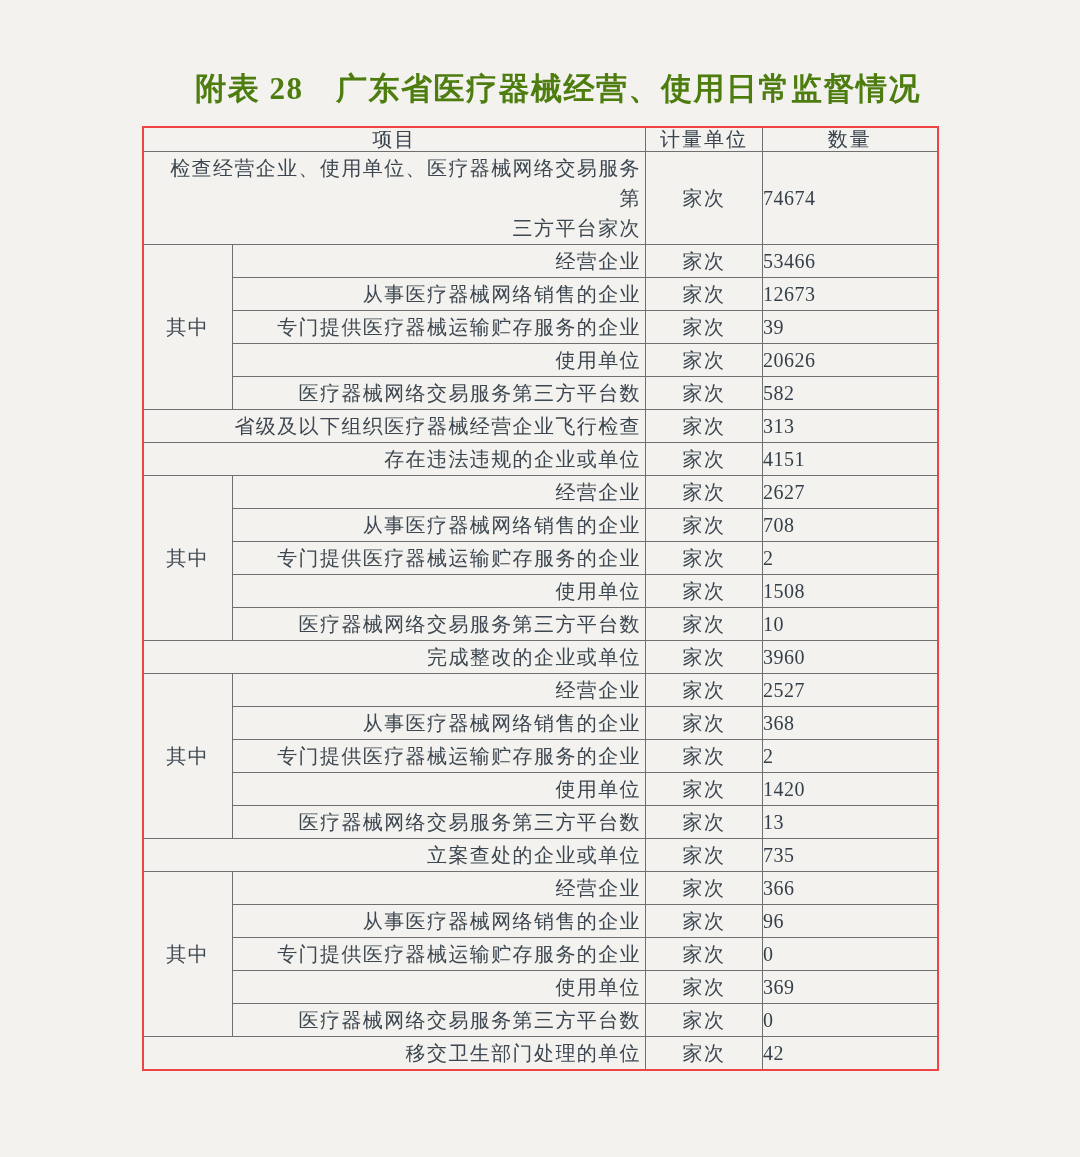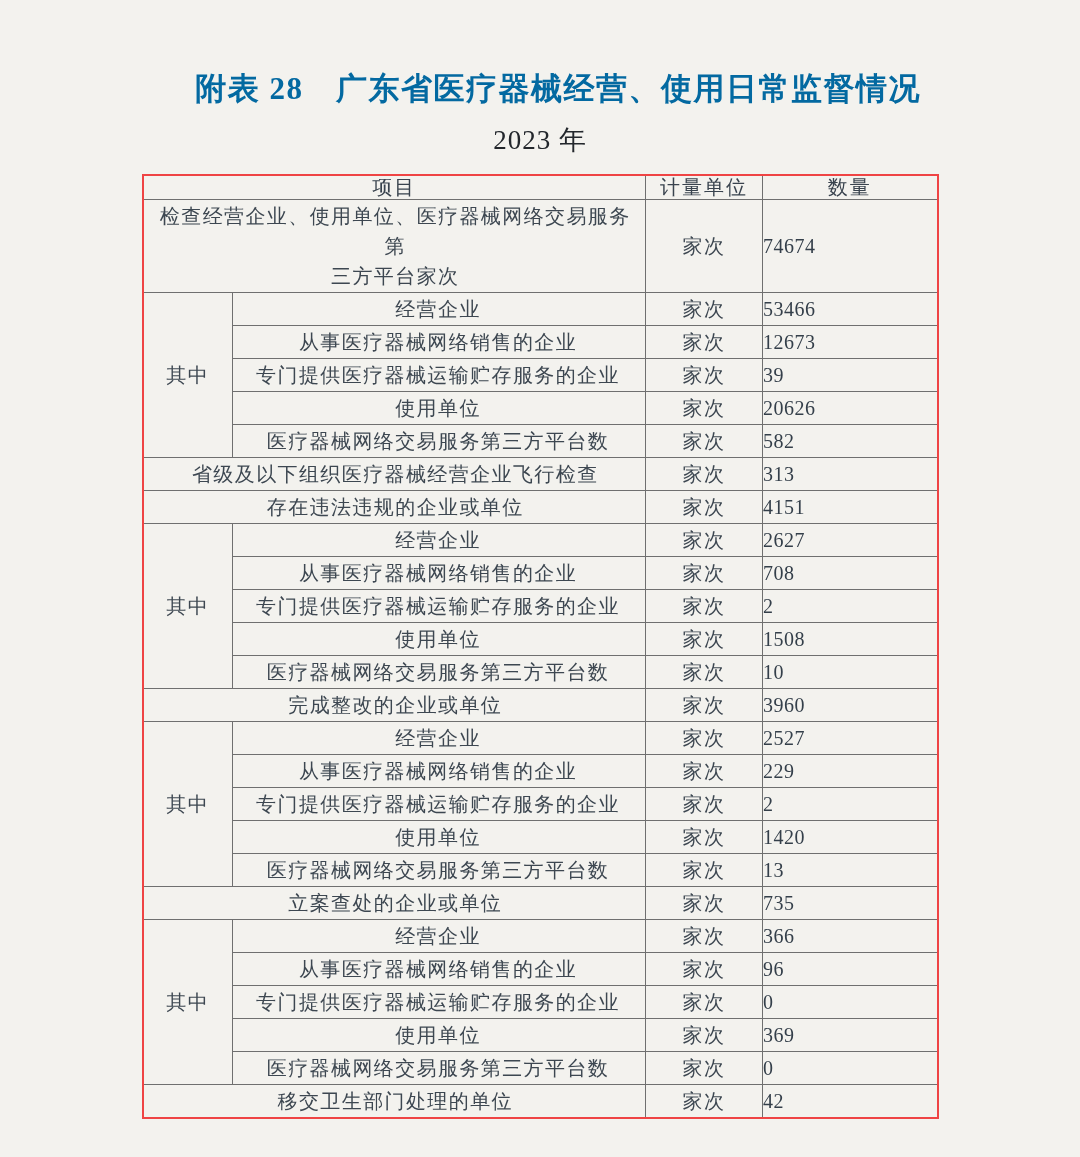--- a/index.html
+++ b/index.html
@@ -14,21 +14,21 @@
     color: #3d4751;
     overflow: hidden;
   }
   .doc {
     padding-top: 68px;
   }
   .title {
     text-align: center;
     font-size: 31px;
     font-weight: 700;
-    color: #0369a1;
+    color: #4d7c0f;
     letter-spacing: 1.5px;
     line-height: 42px;
     margin-left: 36px;
   }
   .subtitle {
     text-align: center;
     font-size: 27px;
     font-weight: 400;
     color: #23272c;
     letter-spacing: 1px;
@@ -59,21 +59,21 @@
     text-align: center;
     letter-spacing: 2px;
     color: #39434e;
   }
   .report td {
     height: 30px;
     line-height: 30px;
     vertical-align: middle;
   }
   td.cell-item {
-    text-align: center;
+    text-align: right;
     padding: 1px 4px 1px 6px;
     letter-spacing: 1.4px;
     white-space: pre-line;
   }
   td.cell-item.sub {
     padding-left: 2px;
   }
   td.cell-group {
     text-align: center;
     letter-spacing: 1.4px;
@@ -86,21 +86,20 @@
     text-align: left;
     letter-spacing: 0.5px;
     color: #343f4a;
   }
 </style>
 </head>
 <body>
 
 <div class="doc">
   <div class="title">附表 28　广东省医疗器械经营、使用日常监督情况</div>
-  <div class="subtitle">2023 年</div>
 
   <table class="report">
     <colgroup>
       <col class="c-group">
       <col class="c-item">
       <col class="c-unit">
       <col class="c-qty">
     </colgroup>
     <thead>
       <tr>
@@ -185,21 +184,21 @@
         </tr>
         <tr>
           <td class="cell-group" rowspan="5">其中</td>
           <td class="cell-item sub">经营企业</td>
           <td class="cell-unit">家次</td>
           <td class="cell-qty">2527</td>
         </tr>
         <tr>
           <td class="cell-item sub">从事医疗器械网络销售的企业</td>
           <td class="cell-unit">家次</td>
-          <td class="cell-qty">229</td>
+          <td class="cell-qty">368</td>
         </tr>
         <tr>
           <td class="cell-item sub">专门提供医疗器械运输贮存服务的企业</td>
           <td class="cell-unit">家次</td>
           <td class="cell-qty">2</td>
         </tr>
         <tr>
           <td class="cell-item sub">使用单位</td>
           <td class="cell-unit">家次</td>
           <td class="cell-qty">1420</td>

